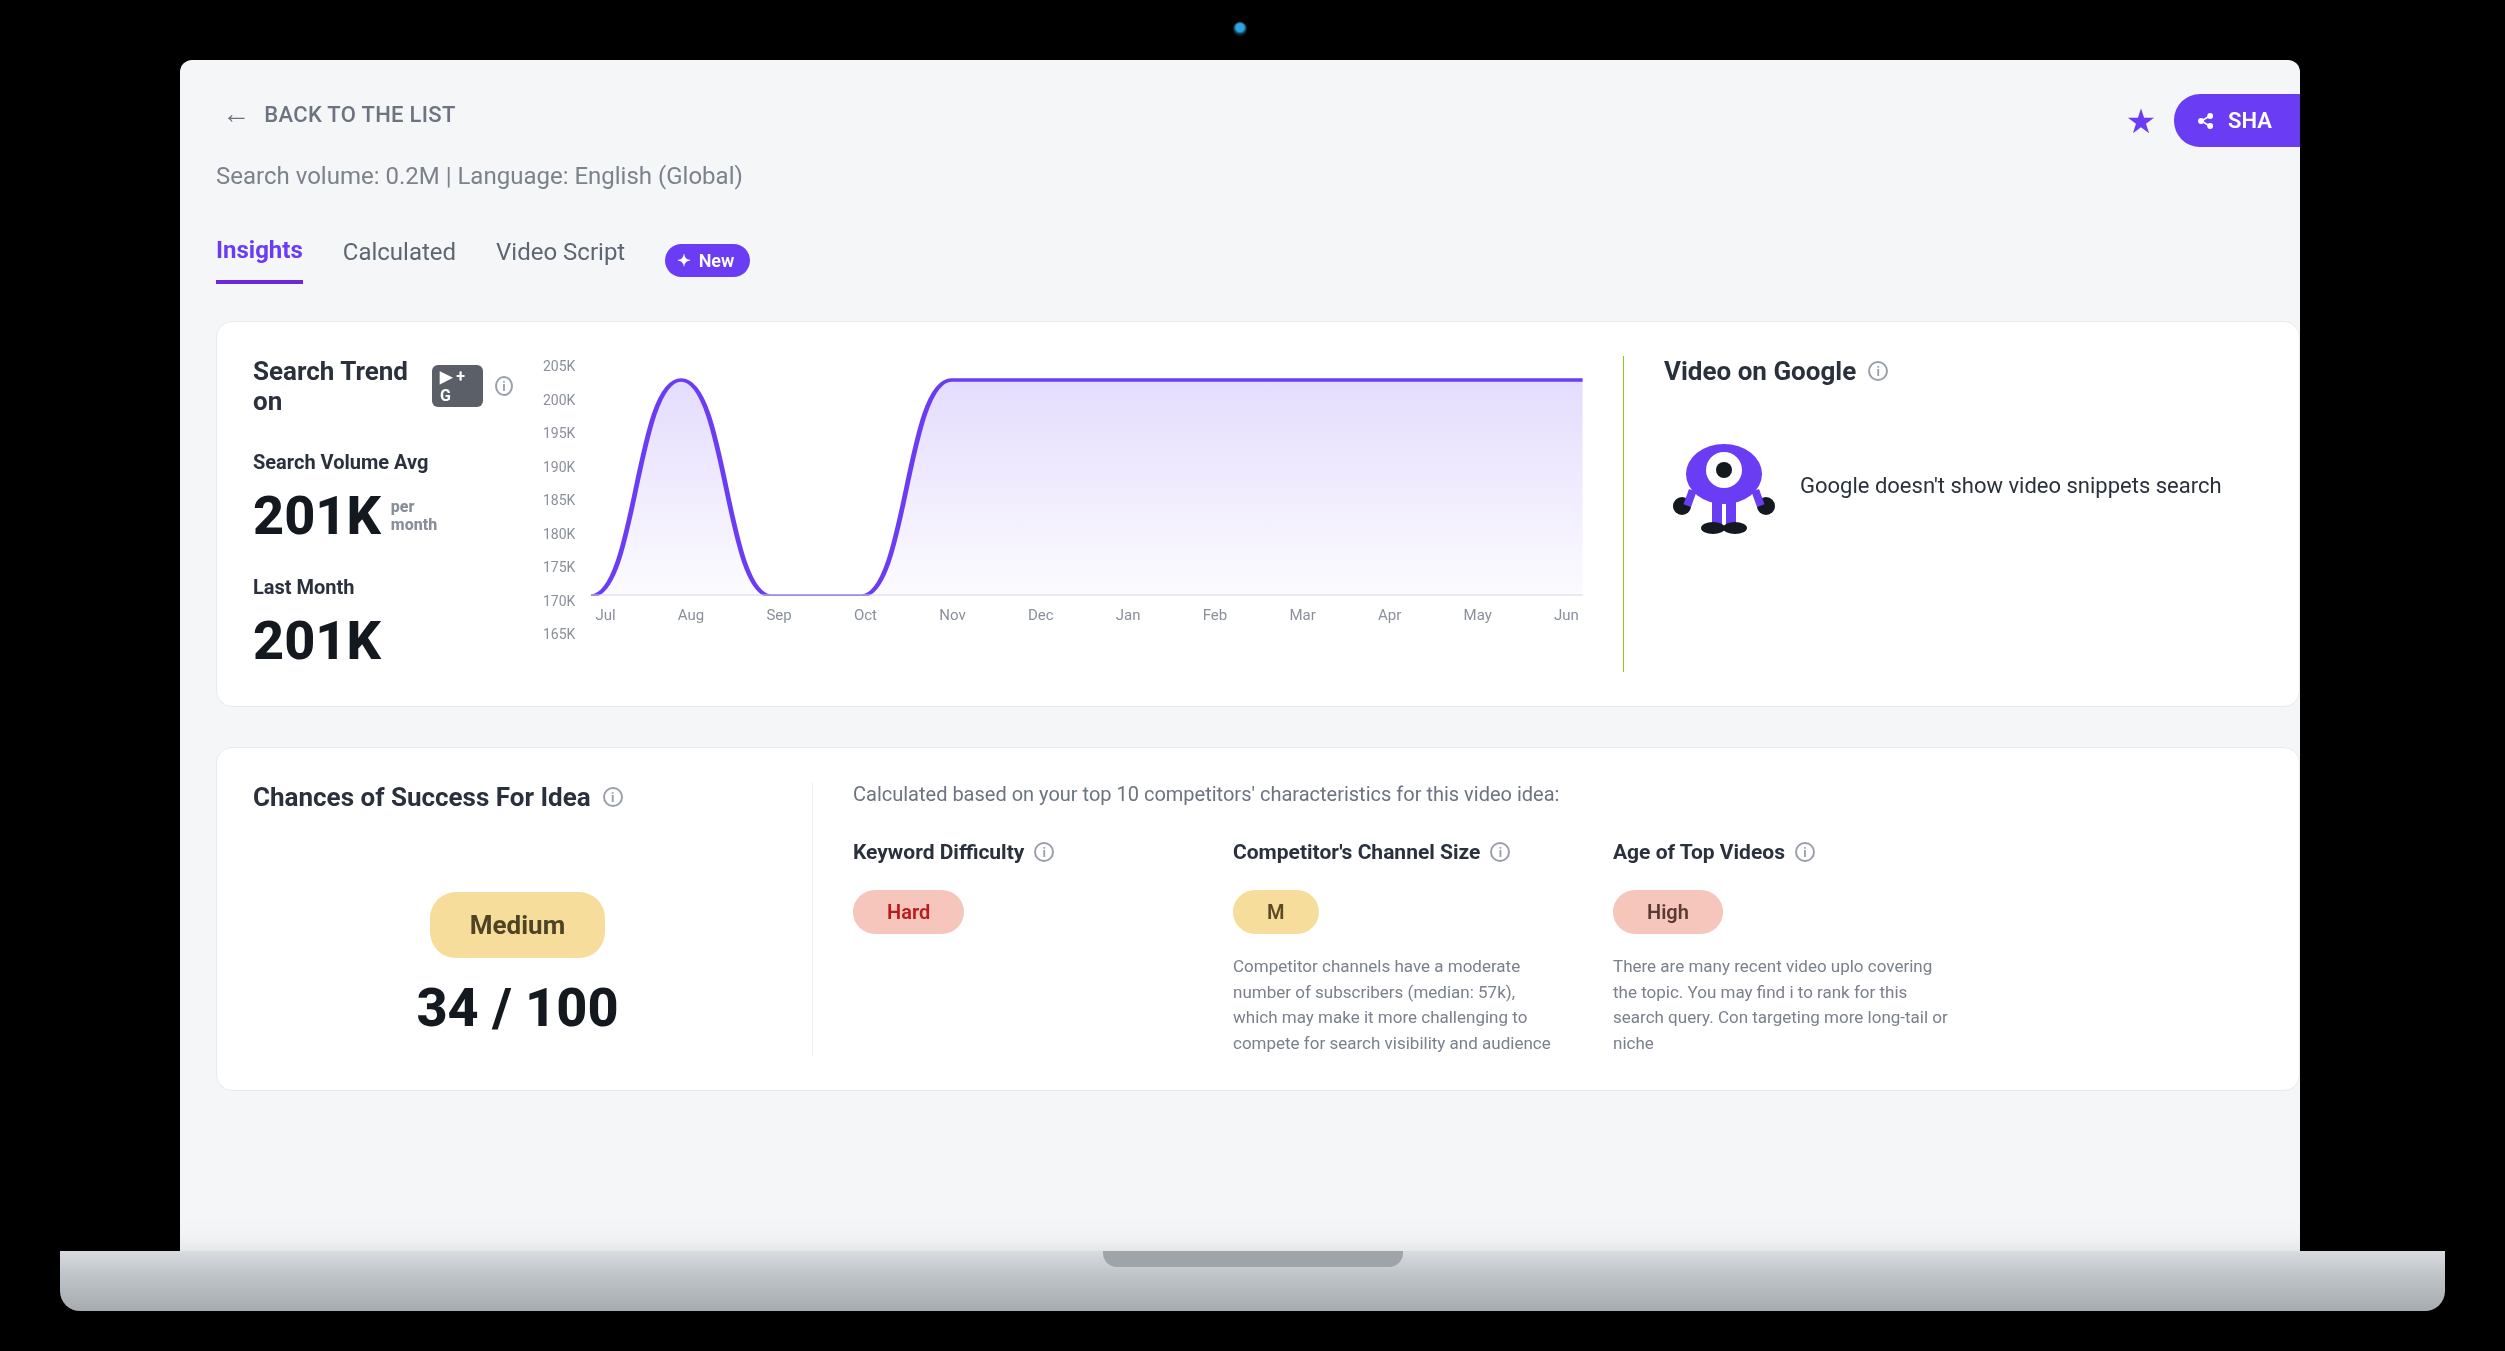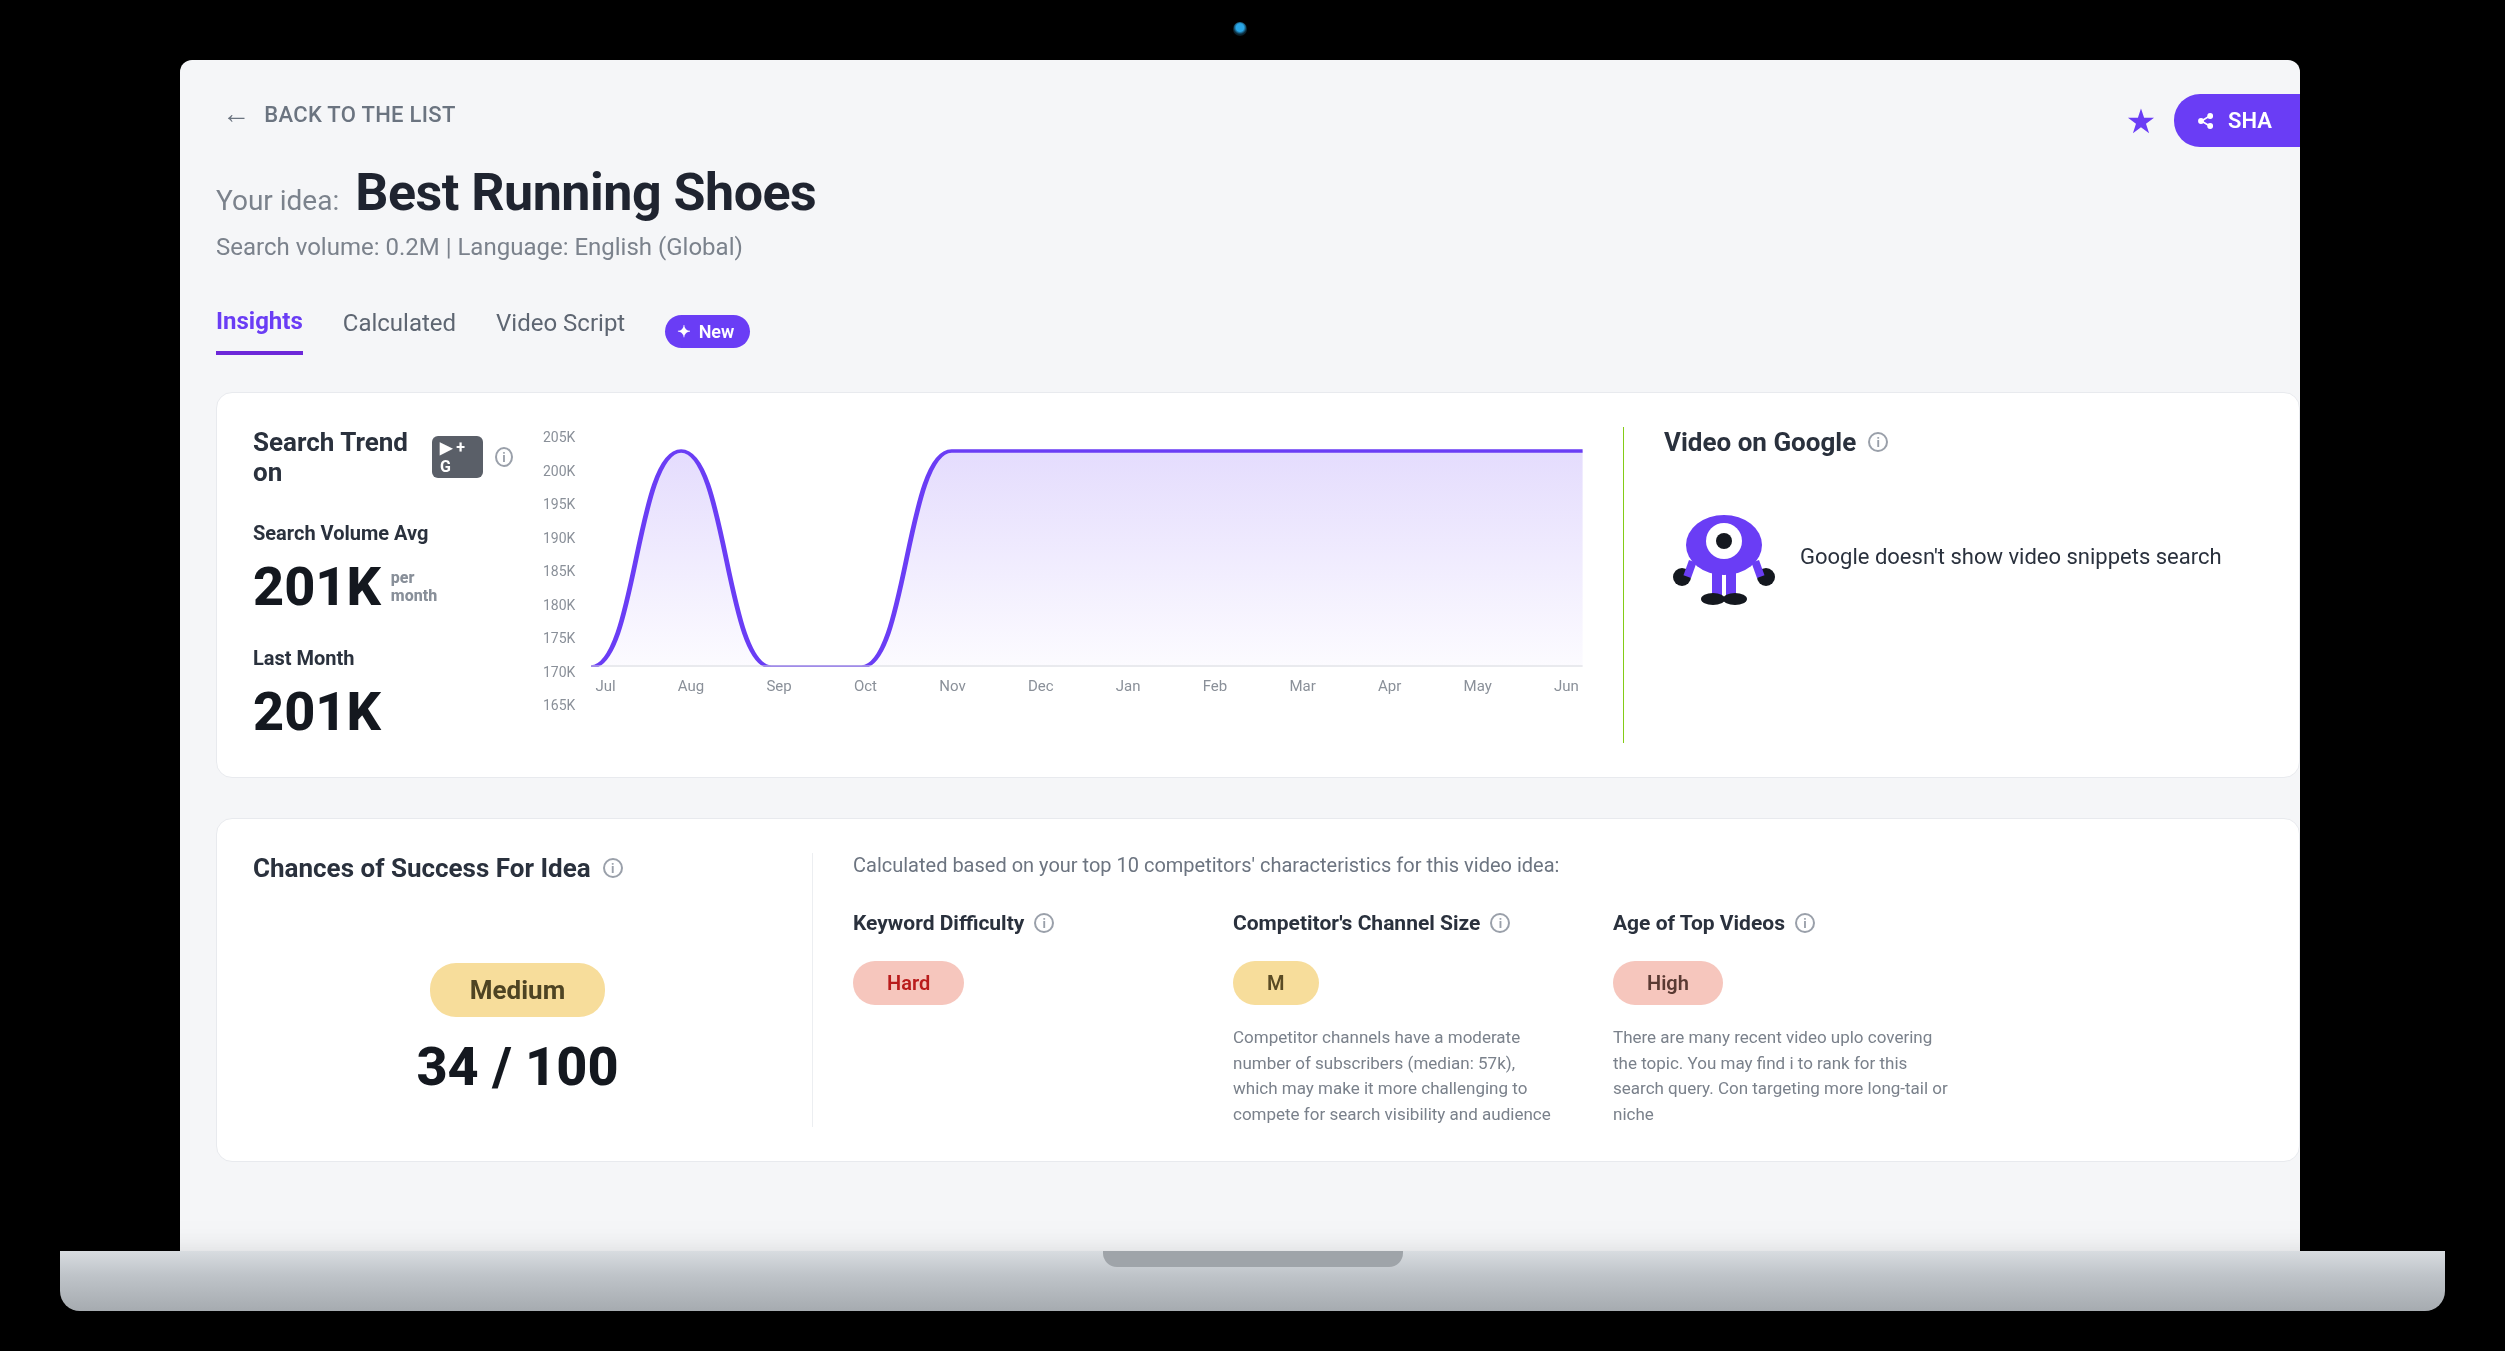--- a/index.html
+++ b/index.html
@@ -94,21 +94,21 @@
   .metric { flex: 0 0 320px; }
   .metric.wide { flex: 0 0 340px; }
   .metric-title { font-size: 21px; font-weight: 700; color: #2a313d; display:flex; align-items:center; gap:10px; margin-bottom: 26px; }
   .pill { display:inline-block; padding: 10px 34px; border-radius: 22px; font-size: 20px; font-weight: 600; margin-bottom: 20px; }
   .pill.hard { background: #f6c6bd; color: #b91c1c; }
   .pill.med  { background: #f7dd9b; color: #5a4b24; }
   .pill.high { background: #f6c6bd; color: #5a3a33; }
   .metric-desc { font-size: 17px; color: #7a818b; line-height: 1.5; }
 
   .chance-center { text-align:center; margin-top: 80px; }
-  .chance-pill { background: #f7dd9b; color: #4e4423; font-size: 26px; font-weight: 700; padding: 12px 40px; border-radius: 26px; display:inline-block; margin-bottom: 18px; }
+  .chance-pill { background: #f7dd9b; color: #4e4423; font-size: 26px; font-weight: 700; padding: 18px 40px; border-radius: 26px; display:inline-block; margin-bottom: 18px; }
   .chance-score { font-size: 54px; font-weight: 800; color: #14181f; }
 
   .base {
     position: absolute; left: 60px; right: 60px; bottom: 40px; height: 60px;
     border-radius: 0 0 20px 20px;
     background: linear-gradient(180deg, #d8dce0 0%, #bfc4c9 40%, #a6abb0 100%);
     box-shadow: 0 30px 50px rgba(0,0,0,.6);
   }
   .base-notch {
     position:absolute; top:0; left:50%; transform:translateX(-50%);
@@ -137,24 +137,20 @@
                 <circle cx="17" cy="6" r="2.5" fill="#fff"></circle>
                 <circle cx="17" cy="18" r="2.5" fill="#fff"></circle>
               <line x1="8" y1="11" x2="15" y2="7"></line>
                 <line x1="8" y1="13" x2="15" y2="17"></line>
             </svg>
           </span>
           <span>SHA</span>
         </div>
       </div>
 
-      <div class="idea-line">
-        <span class="idea-label">Your idea:</span>
-        <span class="idea-title">Best Running Shoes</span>
-      </div>
       <div class="idea-meta">Search volume: 0.2M | Language: English (Global)</div>
 
       <div class="tabs">
         <div class="tab active">Insights</div>
         <div class="tab">Calculated</div>
         <div class="tab">Video Script</div>
         <div class="new-badge">
           <span class="sparkle">✦</span>
           <span>New</span>
         </div>

